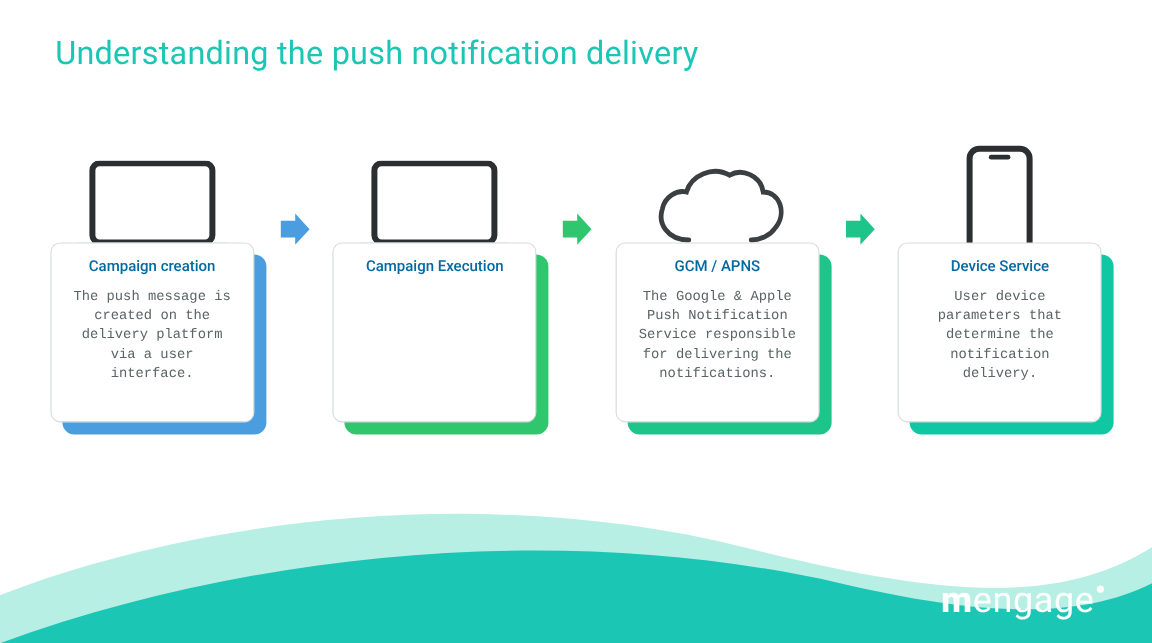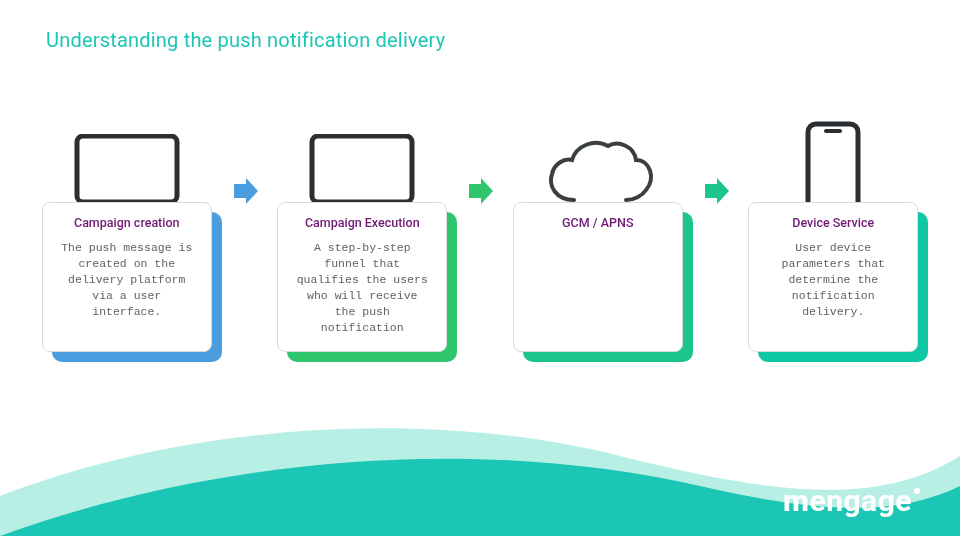--- a/index.html
+++ b/index.html
@@ -1,35 +1,35 @@
 <!DOCTYPE html>
 <html><head>
 <meta charset="utf-8">
 <style>
   * { box-sizing: border-box; margin: 0; padding: 0; }
   html, body { width: 960px; height: 536px; font-family: -apple-system, BlinkMacSystemFont, "Segoe UI", Roboto, Helvetica, Arial, sans-serif; overflow: hidden; background: #fff; }
   .slide { position: relative; width: 960px; height: 536px; background: #ffffff; }
-  .title { position: absolute; top: 28px; left: 46px; font-size: 20px; font-weight: 400; color: #1bc6b4; letter-spacing: 0.2px; }
+  .title { position: absolute; top: 28px; left: 46px; font-size: 27px; font-weight: 400; color: #1bc6b4; letter-spacing: 0.2px; }
   .flow { position: absolute; top: 128px; left: 26px; right: 26px; height: 260px; display: flex; align-items: flex-start; }
   .step { flex: 1 1 0; display: flex; flex-direction: column; align-items: center; position: relative; }
   .icon-wrap { height: 88px; display: flex; align-items: flex-end; justify-content: center; }
   .card-wrap { position: relative; margin-top: -14px; }
   .card-shadow { position: absolute; top: 10px; left: 10px; width: 170px; height: 150px; border-radius: 10px; z-index: 1; }
   .sh-blue  { background: #4a9ee0; }
   .sh-green1{ background: #30c66e; }
   .sh-green2{ background: #1dc58b; }
   .sh-green3{ background: #10c7a3; }
   .card { position: relative; width: 170px; height: 150px; background: #fff; border: 1px solid #d8dcde; border-radius: 8px; padding: 12px 12px; text-align: center; z-index: 2; display: flex; flex-direction: column; align-items: center; }
-  .card-title { font-size: 12.5px; font-weight: 500; color: #701a75; margin-bottom: 10px; }
+  .card-title { font-size: 12.5px; font-weight: 500; color: #0369a1; margin-bottom: 10px; }
   .card-desc  { font-size: 11.5px; line-height: 1.4; color: #5b6466; padding: 0 4px; font-family: Liberation Mono, monospace; }
   .arrow { width: 34px; display: flex; align-items: center; justify-content: center; margin-top: 48px; flex: 0 0 auto; }
   
   .wave { position: absolute; left: 0; bottom: 0; width: 960px; height: 140px; z-index: 0; }
   .brand { position: absolute; right: 40px; bottom: 18px; color: #fff; font-weight: 700; font-size: 30px; letter-spacing: 0.5px; z-index: 2; display:flex; align-items:center; }
-  .brand .engage { font-weight: 700; }
+  .brand .engage { font-weight: 400; }
   .brand-dot { width:6px; height:6px; background:#fff; border-radius:50%; display:inline-block; margin-left:2px; vertical-align: top; position:relative; top:-10px; }
 </style>
 </head>
 <body>
 
 <div class="slide">
 
   <h1 class="title">Understanding the push notification delivery</h1>
 
   <div class="flow">
@@ -62,41 +62,41 @@
         <svg width="140" height="82" viewBox="0 0 140 82">
           <rect x="20" y="2" width="100" height="66" rx="6" fill="none" stroke="#2b2f31" stroke-width="5"></rect>
           <rect x="27" y="9" width="86" height="52" fill="#fff"></rect>
           <rect x="6" y="68" width="128" height="10" rx="3" fill="#dcdfe1"></rect>
         </svg>
       </div>
       <div class="card-wrap">
         <div class="card-shadow sh-green1"></div>
         <div class="card">
           <div class="card-title">Campaign Execution</div>
-          <div class="card-desc">A step-by-step funnel that qualifies the users who will receive the push notification</div>
         </div>
       </div>
     </div>
 
     <div class="arrow">
       <svg width="30" height="30" viewBox="0 0 30 30">
           <polygon points="4,8 16,8 16,2 28,15 16,28 16,22 4,22" fill="#30c66e"></polygon>
         </svg>
     </div>
 
     <div class="step">
       <div class="icon-wrap">
         <svg width="120" height="80" viewBox="0 0 120 80">
           <path d="M36 64 C18 64 10 50 14 38 C16 28 26 22 34 24 C38 10 56 2 70 10 C80 4 96 10 98 24 C112 24 118 42 108 54 C104 60 96 64 88 64" fill="none" stroke="#3a3f42" stroke-width="4" stroke-linecap="round"></path>
         </svg>
       </div>
       <div class="card-wrap">
         <div class="card-shadow sh-green2"></div>
         <div class="card">
           <div class="card-title">GCM / APNS</div>
+          <div class="card-desc">The Google &amp; Apple Push Notification Service responsible for delivering the notifications.</div>
         </div>
       </div>
     </div>
 
     <div class="arrow">
       <svg width="30" height="30" viewBox="0 0 30 30">
           <polygon points="4,8 16,8 16,2 28,15 16,28 16,22 4,22" fill="#1dc58b"></polygon>
         </svg>
     </div>
 

